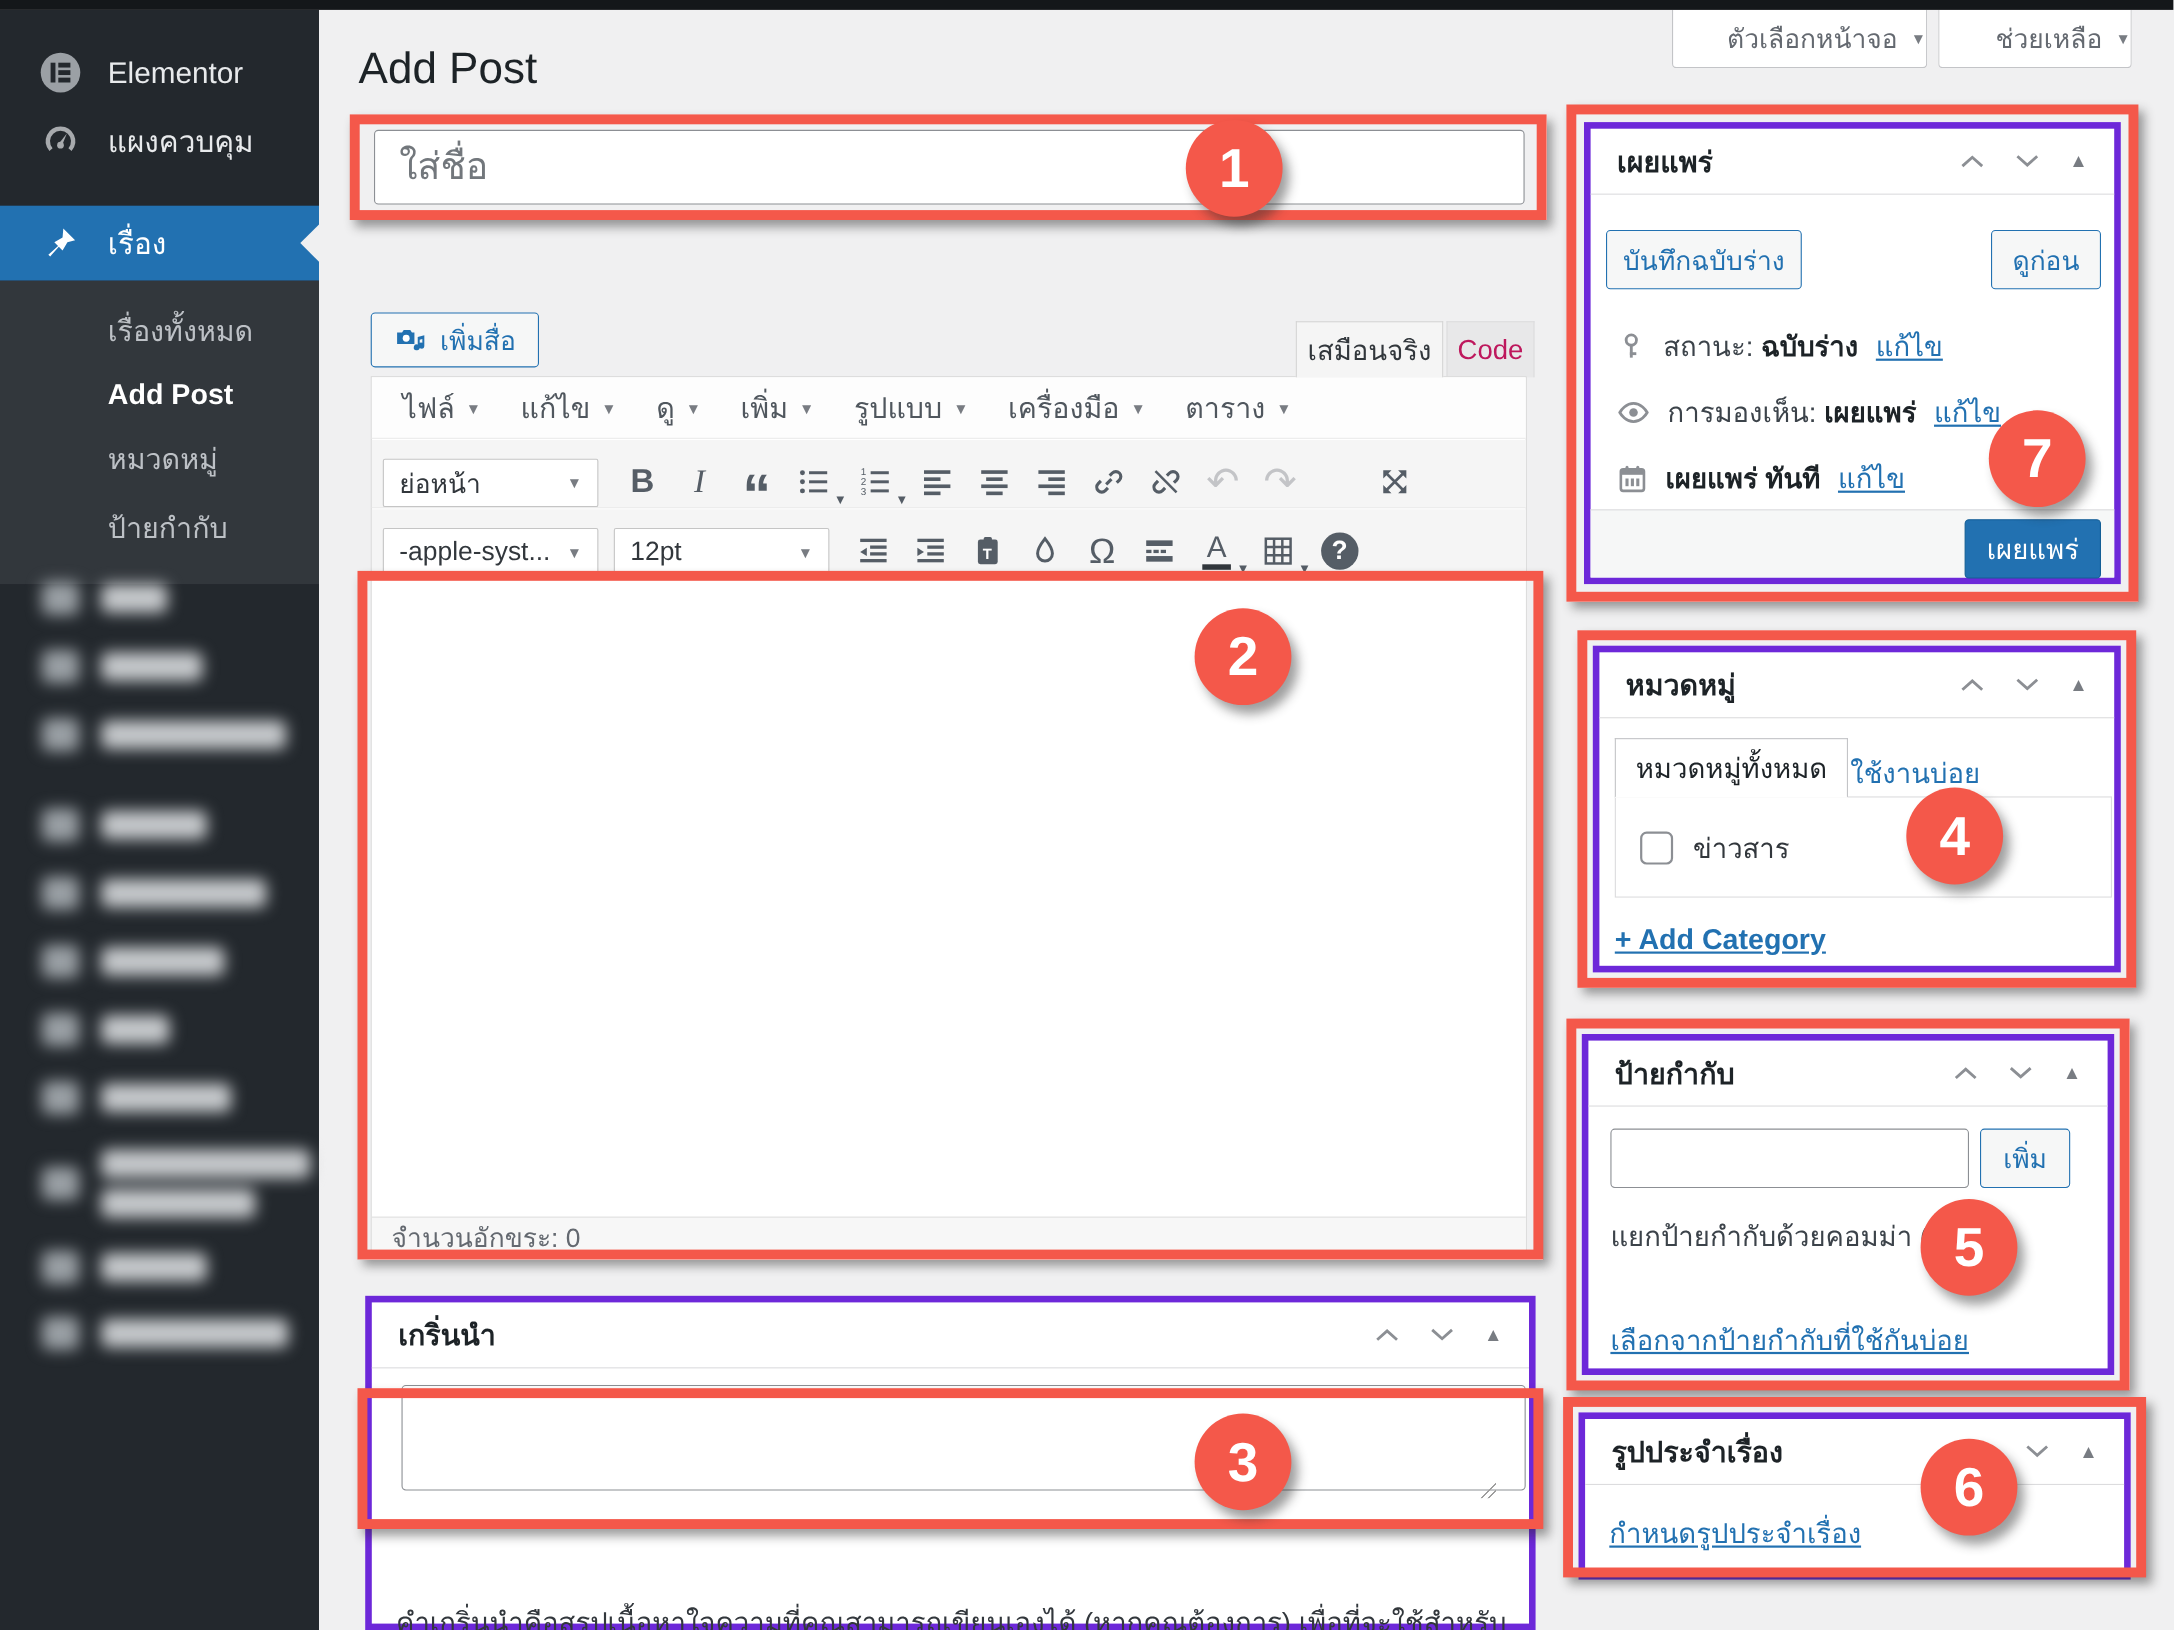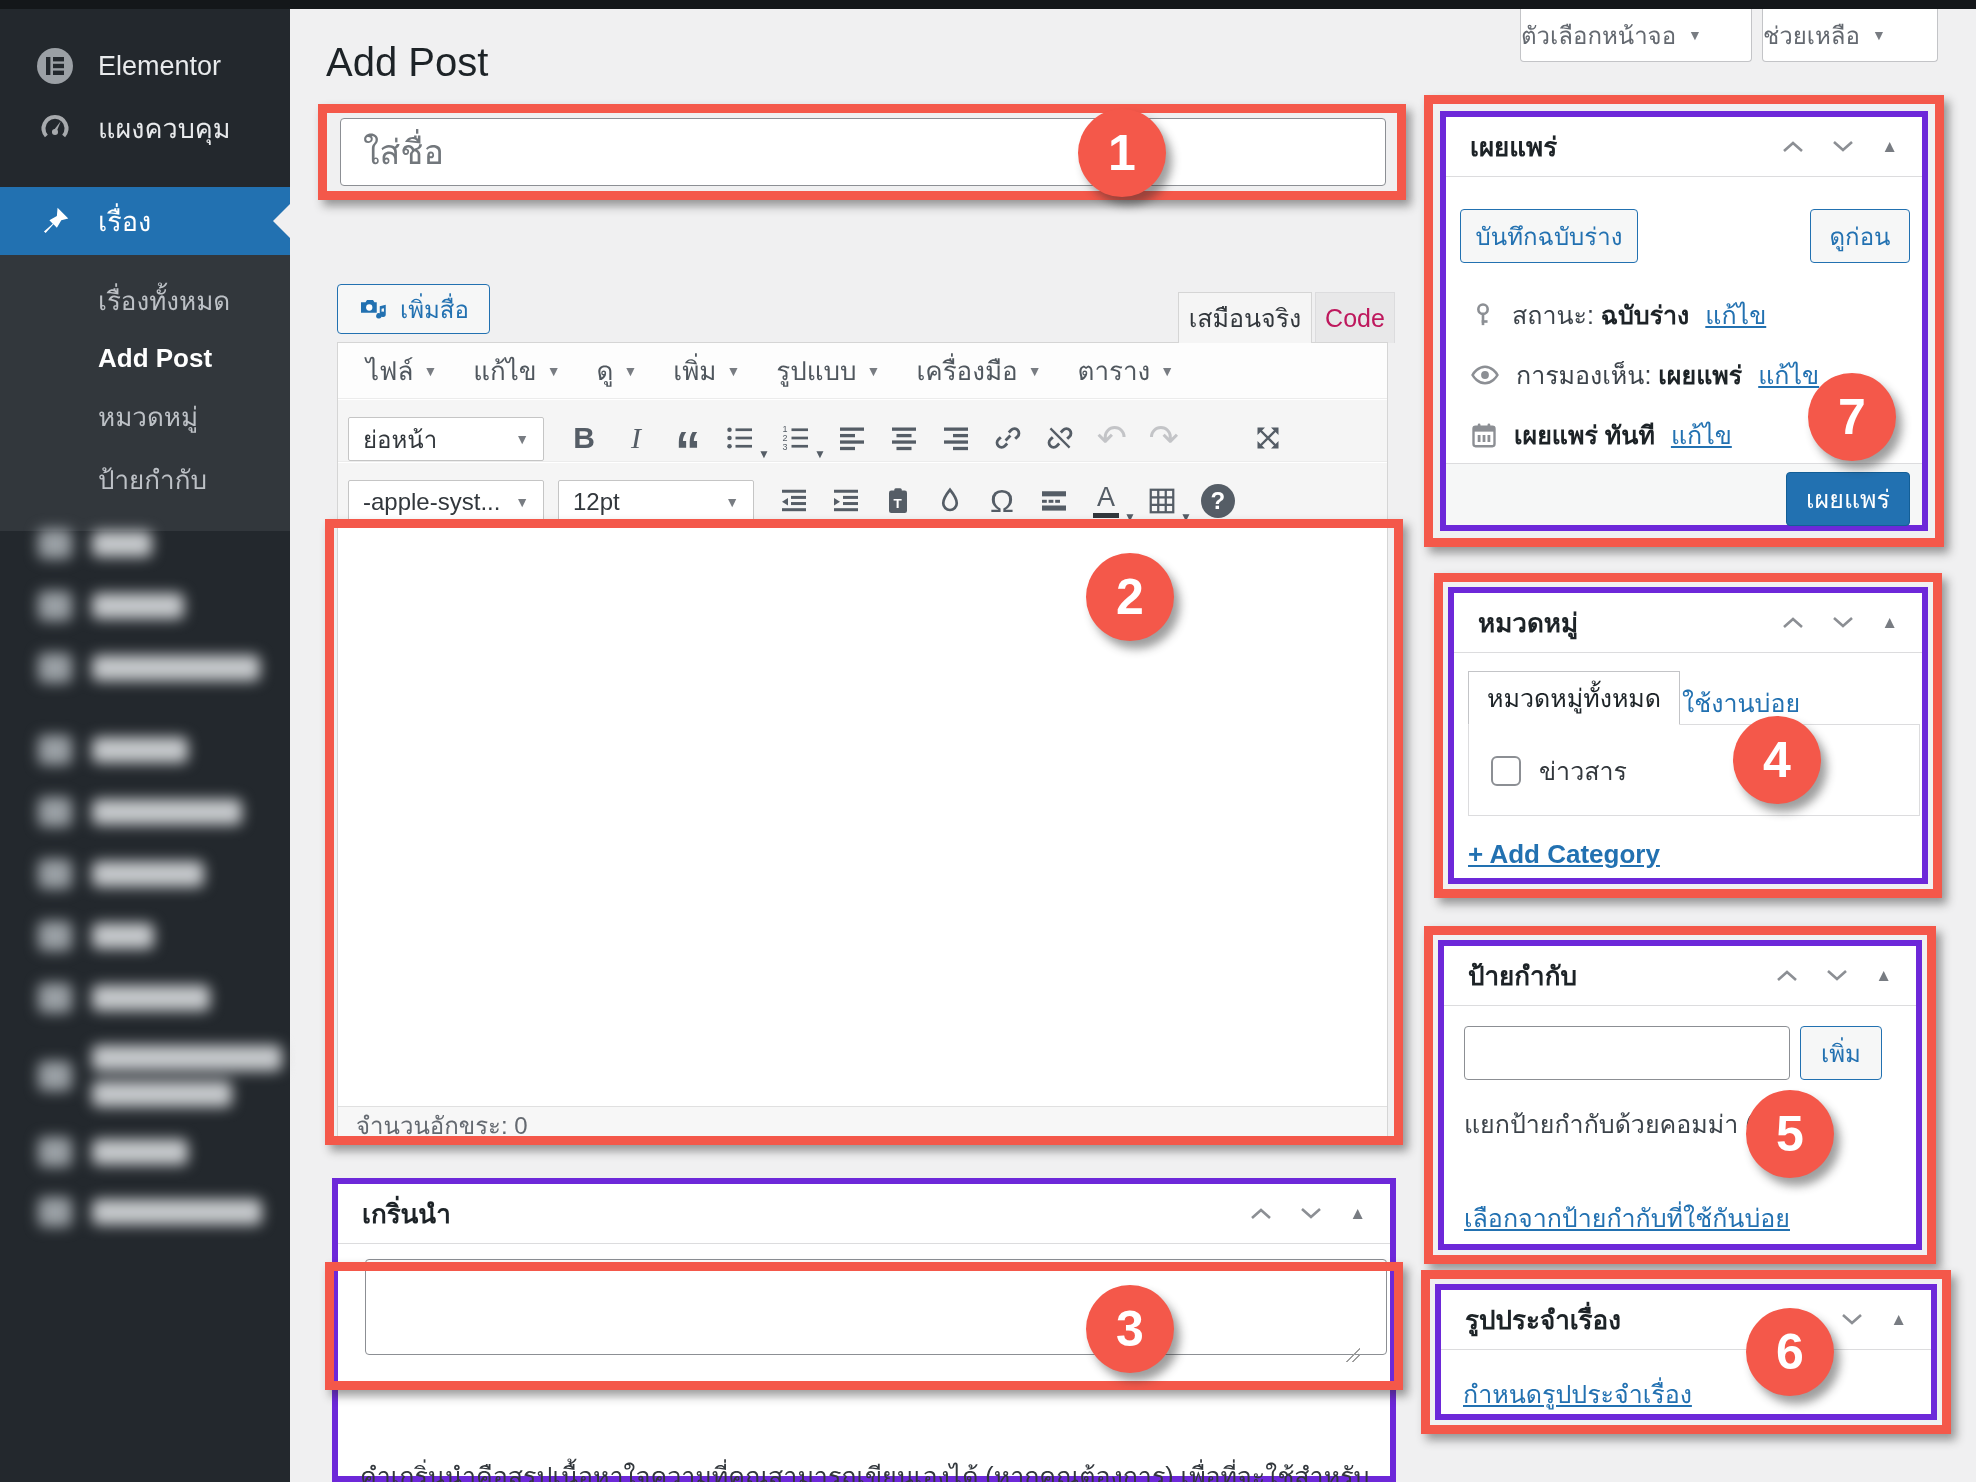--- a/index.html
+++ b/index.html
@@ -25,21 +25,21 @@
   #submenu { background:#32373c; padding:14px 13px 20px 0; }
   .sub-item { display:block; padding:11px 0 11px 98px; color:#bdc1c6; font-size:26px; cursor:pointer; }
   .sub-item.current { color:#fff; font-weight:bold; }
   .blur-zone { position:absolute; left:0; top:520px; width:290px; bottom:0; filter:blur(7px); }
   .blur-row { position:absolute; left:38px; display:flex; align-items:center; gap:20px; }
   .blur-row .bi { width:34px; height:30px; background:#9aa0a5; border-radius:6px; }
   .blur-row .bt { height:26px; background:#c6c9cc; border-radius:6px; }
 
   
   .screen-tab { position:absolute; top:9px; height:53px; background:#fff; border:1px solid #c3c4c7; border-top:none;
-       border-radius:0 0 4px 4px; color:#646970; font-size:24px; display:flex; align-items:center; justify-content:flex-start;
+       border-radius:0 0 4px 4px; color:#646970; font-size:24px; display:flex; align-items:center; justify-content:flex-end;
        gap:12px; cursor:pointer; }
   .caret-down { font-size:14px; color:#787c82; }
 
   
   #page-title { left:326px; top:40px; font-size:40px; font-weight:400; color:#1d2327; }
 
   
   .red-box { position:absolute; border:9px solid #f4584a; box-shadow:5px 6px 9px rgba(40,40,40,.45);
              pointer-events:none; z-index:20; }
   .num-circle { position:absolute; width:88px; height:88px; border-radius:50%; background:#f4584a;
@@ -551,21 +551,21 @@
         </span>
       <span class="toggle-tri">▲</span>
     </span>
   </div>
   <input class="text-field" type="text" style="position: absolute; left: 20px; top: 80px; width: 326px; height: 54px;">
   <div class="btn-secondary" style="position:absolute;left:356px;top:80px;width:82px;height:54px;">เพิ่ม</div>
   <div style="position:absolute;left:20px;top:158px;font-size:25px;color:#3c434a;">แยกป้ายกำกับด้วยคอมม่า (,)</div>
   <div class="wplink" style="position:absolute;left:20px;top:252px;font-size:25px;">เลือกจากป้ายกำกับที่ใช้กันบ่อย</div>
 </div>
 
-<div class="postbox" style="left:1435px; top:1284px; width:502px; height:136px;">
+<div class="postbox" style="left:1435px; top:1284px; width:502px; height:152px;">
   <div class="pb-head">
     <span class="pb-title">รูปประจำเรื่อง</span>
     <span class="hndle">
       <span class="chev">
           <svg width="24" height="15" viewBox="0 0 24 15">
             <path d="M3 12 12 4l9 8" stroke="#8c8f94" stroke-width="2.6" fill="none"></path>
           </svg>
         </span>
       <span class="chev">
           <svg width="24" height="15" viewBox="0 0 24 15">

